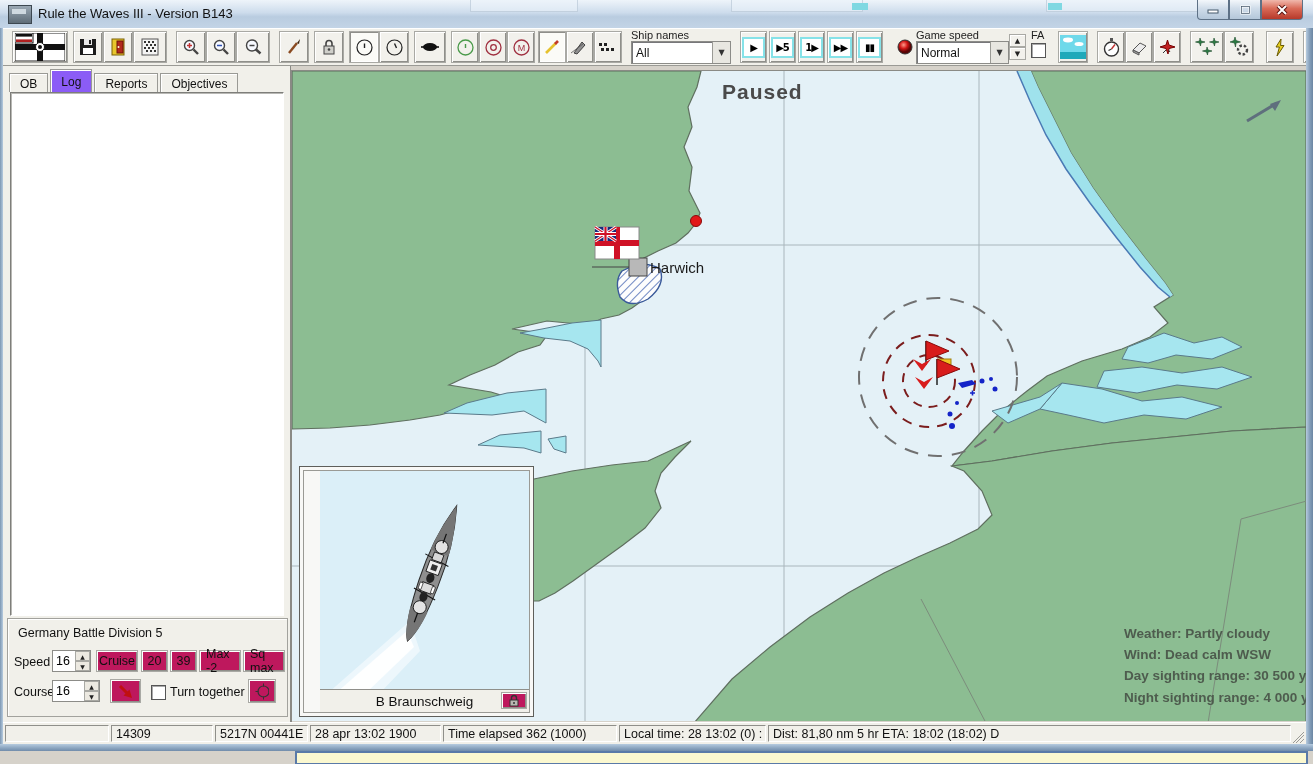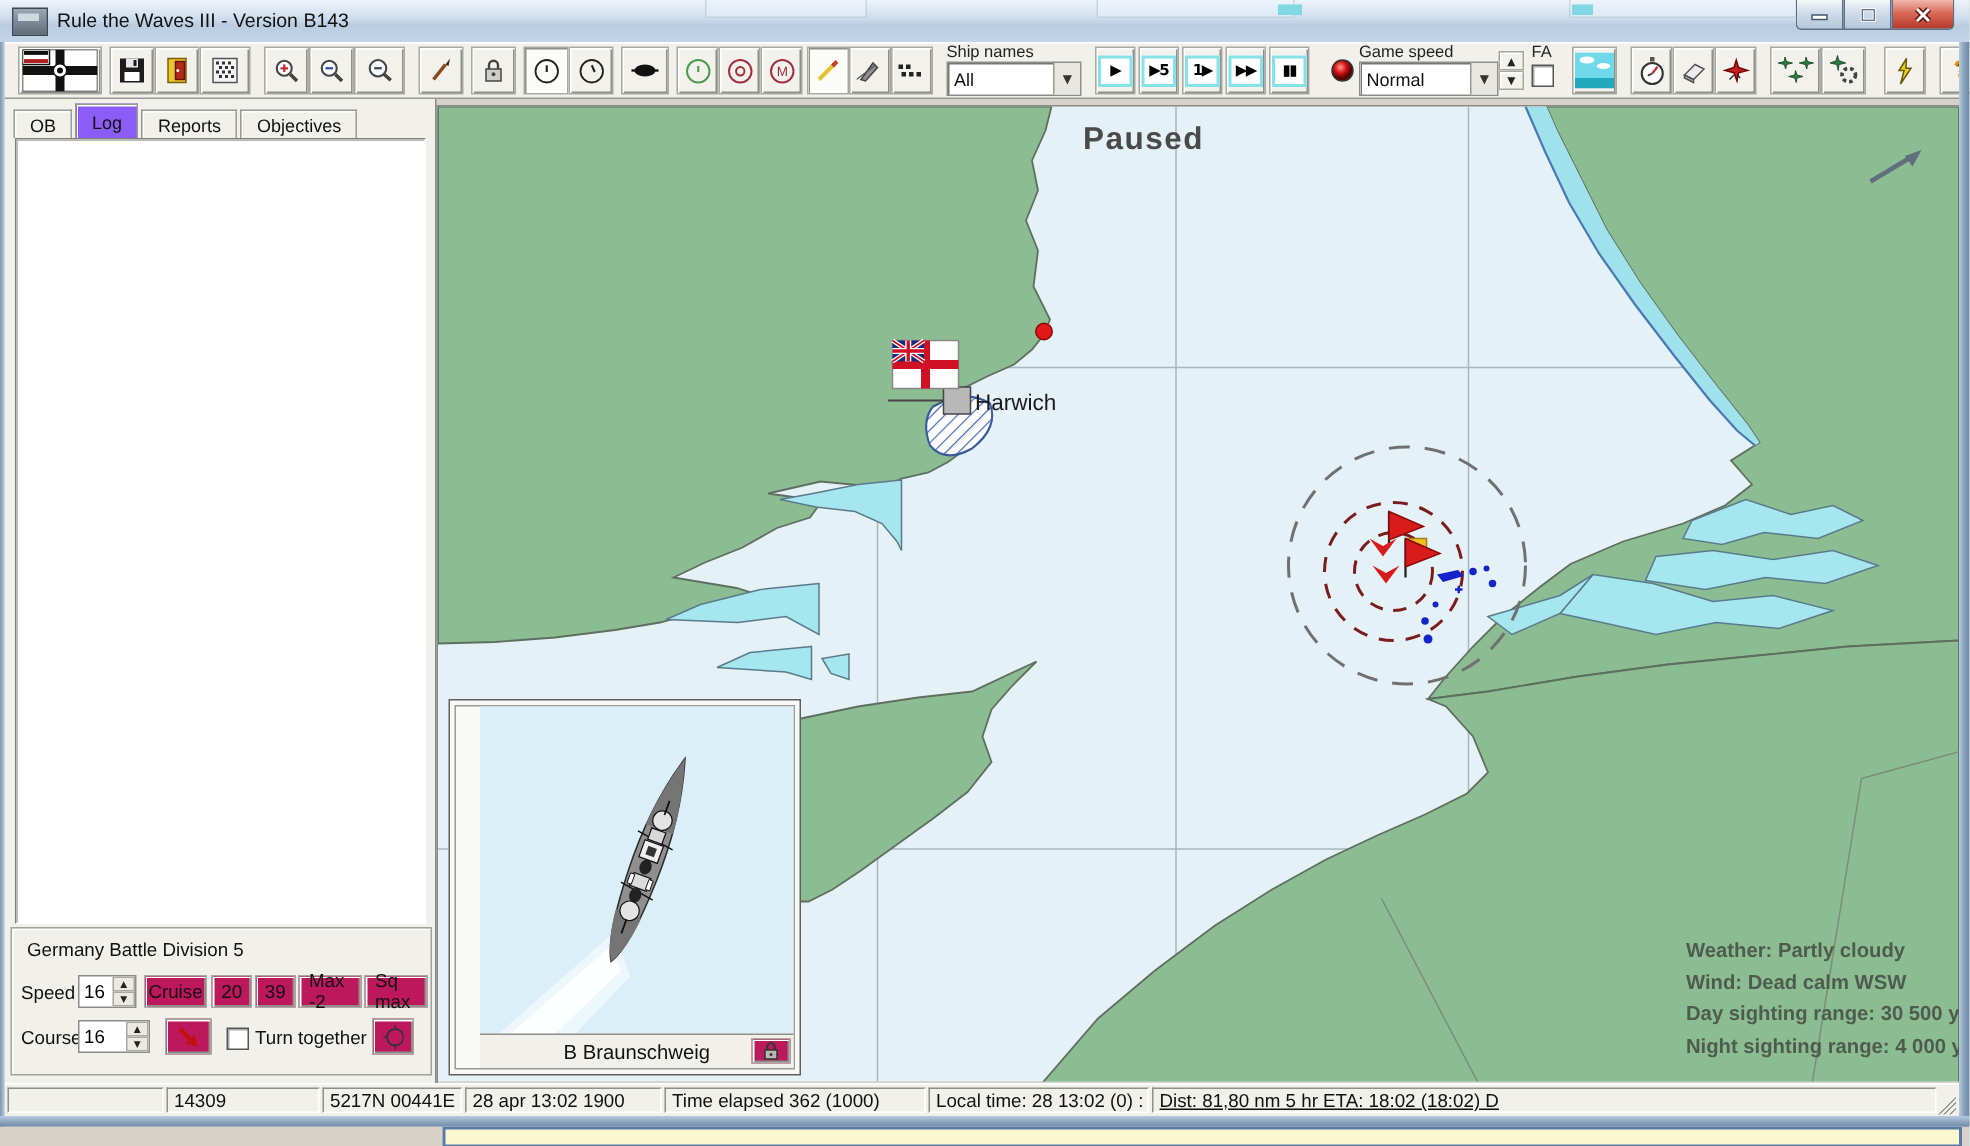--- a/index.html
+++ b/index.html
@@ -260,21 +260,21 @@
         <g fill="#222">
             <rect x="1" y="2" width="3" height="3"></rect>
             <rect x="6" y="2" width="3" height="3"></rect>
             <rect x="3" y="7" width="3" height="3"></rect>
             <rect x="8" y="7" width="3" height="3"></rect>
             <rect x="13" y="7" width="3" height="3"></rect>
           </g>
       </svg>
     </div>
     <div class="gap2"></div>
-    <div class="stack" style="width:90px;">
+    <div class="stack" style="width:100px;">
       <span class="tb-label">Ship names</span>
       <div class="combo">
         <span class="val">All</span>
         <span class="arrow sym">▼</span>
       </div>
     </div>
     <div class="gap2"></div>
     <div class="btn" style="width:27px;">
         <span class="playglyph sym">▶</span>
       </div>
@@ -585,21 +585,21 @@
     </div>
   </div>
 
   <div class="statusbar">
     <div class="sfield" style="left:2px;width:104px;"></div>
     <div class="sfield" style="left:108px;width:102px;">14309</div>
     <div class="sfield" style="left:212px;width:93px;">5217N 00441E</div>
     <div class="sfield" style="left:307px;width:131px;">28 apr 13:02 1900</div>
     <div class="sfield" style="left:440px;width:174px;">Time elapsed 362 (1000)</div>
     <div class="sfield" style="left:616px;width:147px;">Local time: 28 13:02 (0) : Day</div>
-    <div class="sfield" style="left:765px;width:523px;text-decoration:underline;">Dist: 81,80 nm 5 hr ETA: 18:02 (18:02) D</div>
+    <div class="sfield" style="left:765px;width:523px;">Dist: 81,80 nm 5 hr ETA: 18:02 (18:02) D</div>
     <div class="grip"></div>
   </div>
 
   <div class="brd-left"></div>
   <div class="brd-right"></div>
   <div class="brd-bottom"></div>
 </div>
 
 <div class="behindwin"></div>
 

